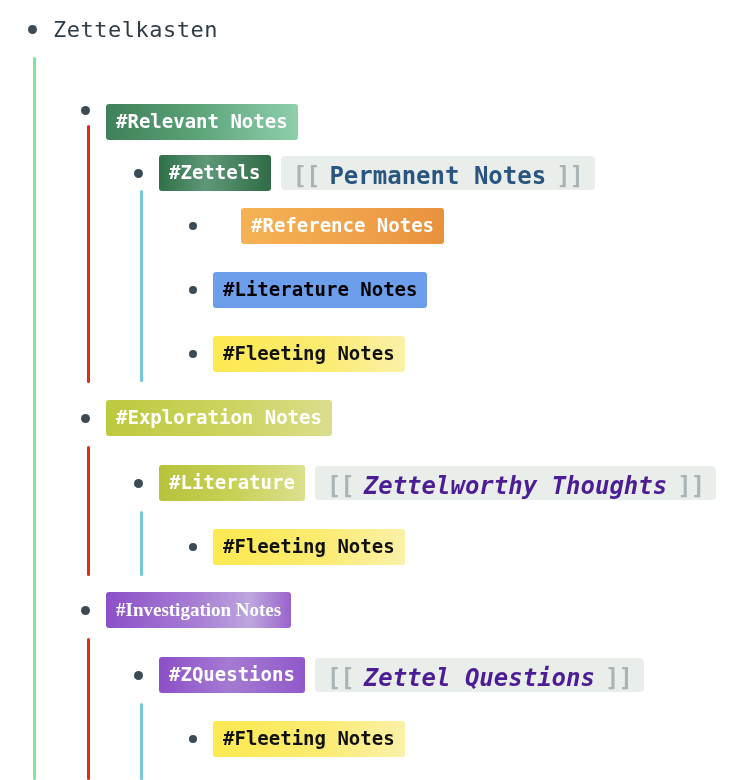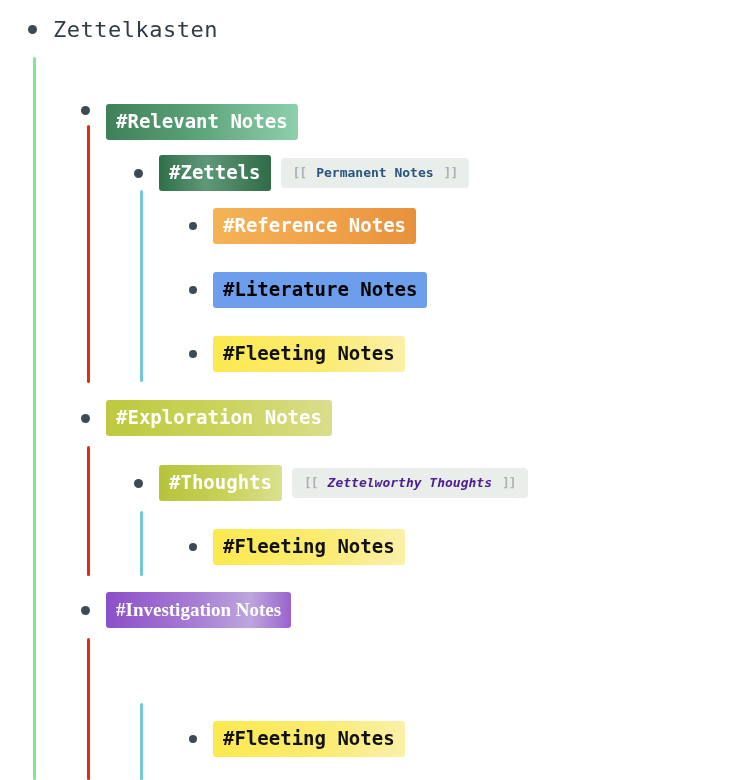--- a/index.html
+++ b/index.html
@@ -57,20 +57,21 @@
     color: #ffffff;
     margin-top: 24px;
   }
   .tag-zettels {
     background: linear-gradient(90deg, #2f7048 0%, #5f9878 42%, #2f6b46 100%);
     color: #ffffff;
   }
   .tag-reference {
     background: linear-gradient(90deg, #f5b354 0%, #f0a24a 55%, #e8913c 100%);
     color: #ffffff;
+    margin-left: 28px;
   }
   .tag-literature {
     background: #6d9eeb;
     color: #000000;
   }
   .tag-fleeting {
     background: linear-gradient(90deg, #fce94f 0%, #fbeb70 55%, #faf0a8 100%);
     color: #111111;
   }
   .tag-exploration {
@@ -89,22 +90,22 @@
   .tag-zquestions {
     background: linear-gradient(90deg, #8c4fc8 0%, #a47ad2 48%, #9159c9 100%);
     color: #ffffff;
   }
 
   
   .wikilink {
     display: inline-block;
     background: #eaeeea;
     border-radius: 4px;
-    padding: 8px 12px 9px 12px;
-    font-size: 13px;
+    padding: 8px 12px 2px 12px;
+    font-size: 24px;
     font-weight: 700;
     line-height: 1;
     margin-left: 10px;
   }
   .wikilink .brk { color: #aab4b4; letter-spacing: -1px; }
   .wikilink .label { padding: 0 10px; }
   .label-blue  { color: #2a5580; }
   .label-green { color: #4c1d95; font-style: italic; }
 </style>
 </head>
@@ -155,35 +156,42 @@
     <span class="tag tag-fleeting">#Fleeting Notes</span>
   </div>
 
   <div class="row" style="left:81px; top:400px;">
     <span class="bullet"></span>
     <span class="tag tag-exploration">#Exploration Notes</span>
   </div>
 
   <div class="row" style="left:134px; top:465px;">
     <span class="bullet"></span>
-    <span class="tag tag-zthoughts">#Thoughts</span>
+    <span class="tag tag-zthoughts">#Literature</span>
     <span class="wikilink">
       <span class="brk">[[</span><span class="label label-green">Zettelworthy Thoughts</span><span class="brk">]]</span>
     </span>
   </div>
 
   <div class="row" style="left:189px; top:529px;">
     <span class="bullet small"></span>
     <span class="tag tag-fleeting">#Fleeting Notes</span>
   </div>
 
   <div class="row" style="left:81px; top:592px;">
     <span class="bullet"></span>
     <span class="tag tag-investigation">#Investigation Notes</span>
   </div>
 
+  <div class="row" style="left:134px; top:657px;">
+    <span class="bullet"></span>
+    <span class="tag tag-zquestions">#ZQuestions</span>
+    <span class="wikilink">
+      <span class="brk">[[</span><span class="label label-green">Zettel Questions</span><span class="brk">]]</span>
+    </span>
+  </div>
 
   <div class="row" style="left:189px; top:721px;">
     <span class="bullet small"></span>
     <span class="tag tag-fleeting">#Fleeting Notes</span>
   </div>
 
 </div>
 
 </body></html>

